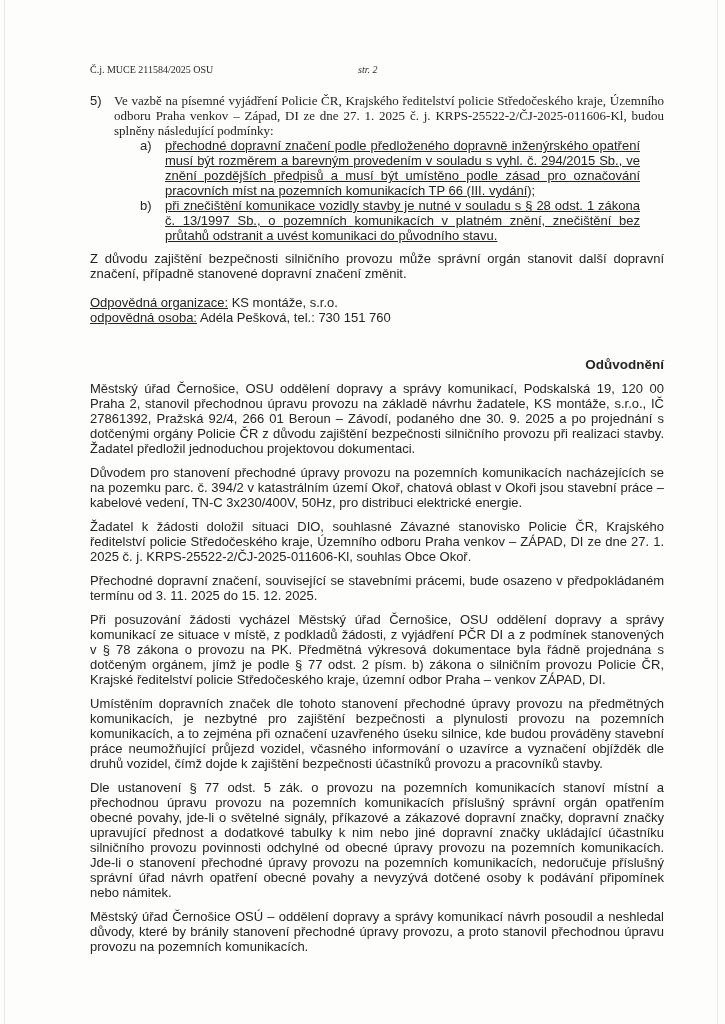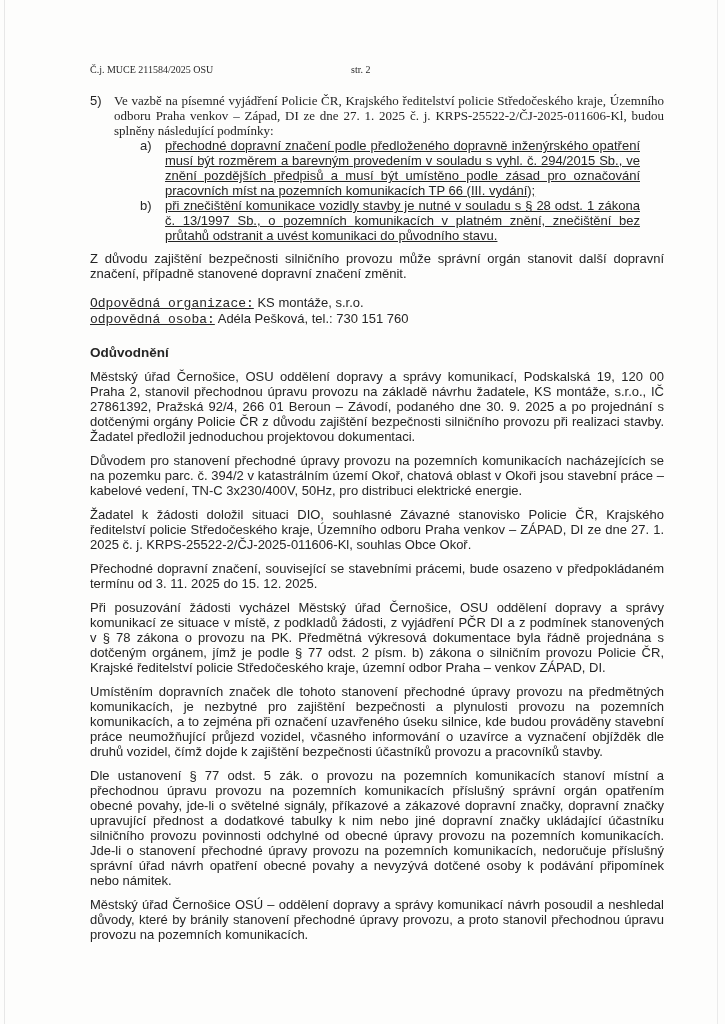--- a/index.html
+++ b/index.html
@@ -39,21 +39,21 @@
     line-height: 15px;
   }
   .doc-header {
     position: relative;
     font-family: "Liberation Serif", "DejaVu Serif", serif;
     font-size: 10px;
     height: 15px;
     color: #2a2a2a;
   }
   .doc-header .refnum { position: absolute; left: 0; top: 0; }
-  .doc-header .pagenum { position: absolute; left: 261px; top: 0; }
+  .doc-header .pagenum { position: absolute; left: 268px; top: 0; font-style: italic; }
 
   .numbered-item {
     margin-top: 16px;
     display: grid;
     grid-template-columns: 24px 1fr;
   }
   .numbered-item .marker { }
   .numbered-item .item-body { text-align: justify; font-family: Liberation Serif, serif; }
 
   .sub-item {
@@ -67,26 +67,26 @@
   .para {
     margin-top: 9px;
     text-align: justify;
   }
   .para.note { margin-top: 8px; }
 
   .responsible {
     margin-top: 14px;
   }
   .responsible .line { text-align: left; }
-  .responsible .u { text-decoration: underline; font-family: Liberation Mono, monospace; }
+  .responsible .u { text-decoration: underline; }
 
   .section-heading {
-    margin-top: 18px;
+    margin-top: 32px;
     margin-bottom: 8px;
-    text-align: left;
+    text-align: right;
     font-weight: bold;
     font-size: 13.5px;
   }
 </style>
 </head>
 <body>
 
 <div class="page">
   <div class="scan-edge-left"></div>
   <div class="scan-edge-right"></div>

